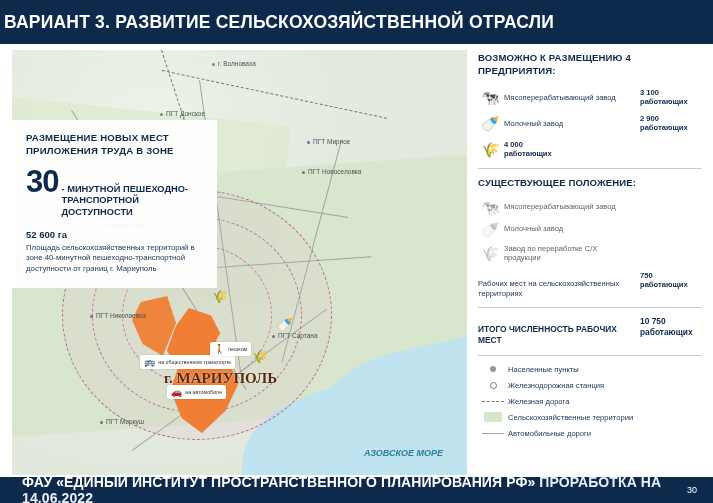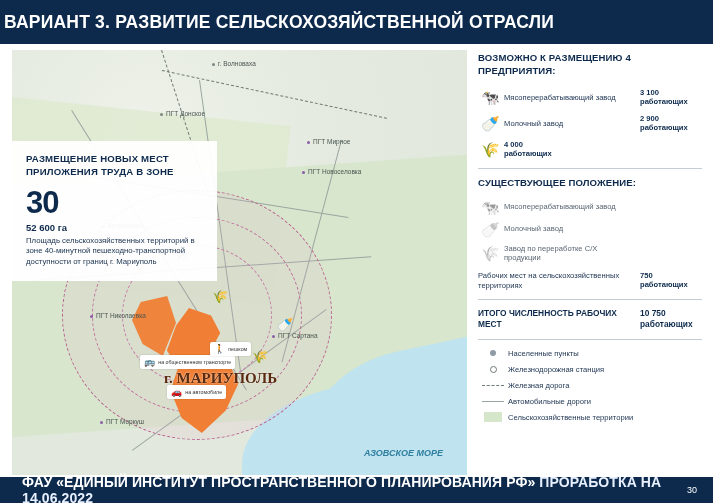--- a/index.html
+++ b/index.html
@@ -246,21 +246,21 @@
   }
   .card-big .suffix {
     font-size: 9.3px;
     font-weight: bold;
     color: #0d2a4d;
     line-height: 1.25;
     margin-left: 3px;
     max-width: 132px;
   }
   .card-area {
-    margin-top: 4px;
+    margin-top: 10px;
     font-size: 9.5px;
     font-weight: bold;
     color: #0d2a4d;
   }
   .card-desc {
     margin-top: 3px;
     font-size: 7.8px;
     color: #1b3250;
     line-height: 1.35;
   }
@@ -317,20 +317,21 @@
   .tot-row {
     display: flex;
     align-items: flex-start;
     margin-top: 8px;
   }
   .tot-row .lbl {
     flex: 1;
     font-size: 7.6px;
     color: #1b3250;
     line-height: 1.3;
+    margin-top: 8px;
   }
   .tot-row.strong .lbl {
     font-weight: bold;
     color: #0d2a4d;
     font-size: 8.4px;
   }
   .tot-row .val {
     flex: 0 0 62px;
     font-size: 7.6px;
     font-weight: bold;
@@ -422,24 +423,25 @@
     </div>
     <div class="badge" style="left:155px; top:335px;">
       <span class="glyph">🚗</span>
       <span>на автомобиле</span>
     </div>
     <div class="badge" style="left:198px; top:292px;">
       <span class="glyph">🚶</span>
       <span>пешком</span>
     </div>
 
-    <div class="card" style="left:0px; top:91px;">
+    <div class="card" style="left:0px; top:70px;">
       <div class="card-title">РАЗМЕЩЕНИЕ НОВЫХ МЕСТ ПРИЛОЖЕНИЯ ТРУДА В ЗОНЕ</div>
       <div class="card-big">
         <span class="num">30</span>
+        <span class="suffix">- МИНУТНОЙ ПЕШЕХОДНО-ТРАНСПОРТНОЙ ДОСТУПНОСТИ</span>
       </div>
       <div class="card-area">52 600 га</div>
       <div class="card-desc">Площадь сельскохозяйственных территорий в зоне 40-минутной пешеходно-транспортной доступности от границ г. Мариуполь</div>
     </div>
   </div>
 
   <div class="right">
 
     <div class="sect-title">ВОЗМОЖНО К РАЗМЕЩЕНИЮ 4 ПРЕДПРИЯТИЯ:</div>
 
@@ -527,29 +529,29 @@
         <div class="leg-lbl">Железнодорожная станция</div>
       </div>
       <div class="leg-row">
         <div class="leg-sym">
             <span class="rail-sym"></span>
           </div>
         <div class="leg-lbl">Железная дорога</div>
       </div>
       <div class="leg-row">
         <div class="leg-sym">
+            <span class="agri-sym"></span>
+          </div>
+        <div class="leg-lbl">Сельскохозяйственные территории</div>
+      </div>
+      <div class="leg-row">
+        <div class="leg-sym">
             <span class="road-sym"></span>
           </div>
         <div class="leg-lbl">Автомобильные дороги</div>
-      </div>
-      <div class="leg-row">
-        <div class="leg-sym">
-            <span class="agri-sym"></span>
-          </div>
-        <div class="leg-lbl">Сельскохозяйственные территории</div>
       </div>
     </div>
 
   </div>
 
   <div class="footer">
     <div class="footer-text">
       <span>ФАУ «ЕДИНЫЙ ИНСТИТУТ ПРОСТРАНСТВЕННОГО ПЛАНИРОВАНИЯ РФ»</span>
       <span class="accent">ПРОРАБОТКА НА 14.06.2022</span>
     </div>

